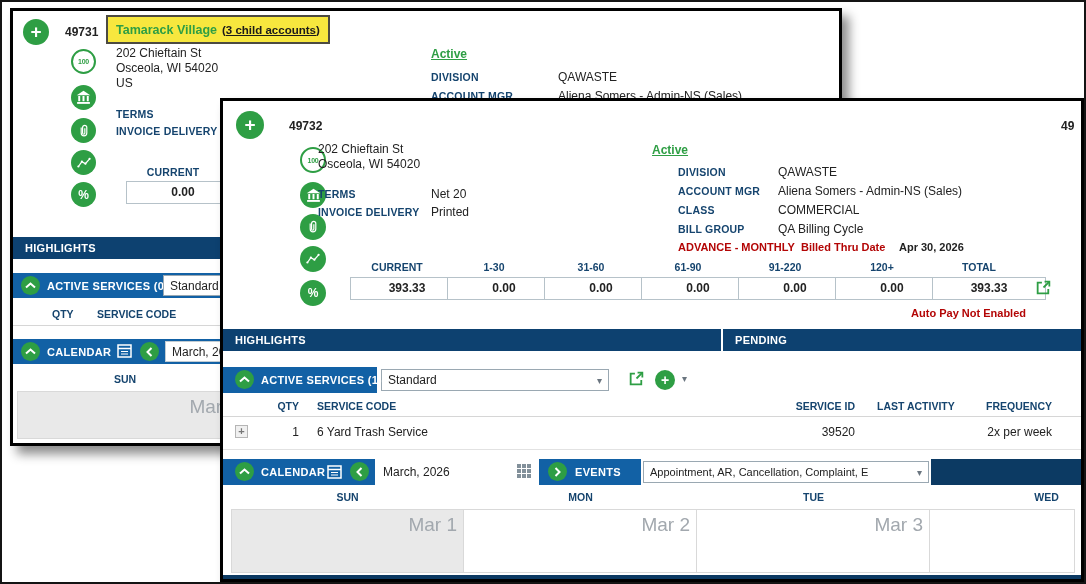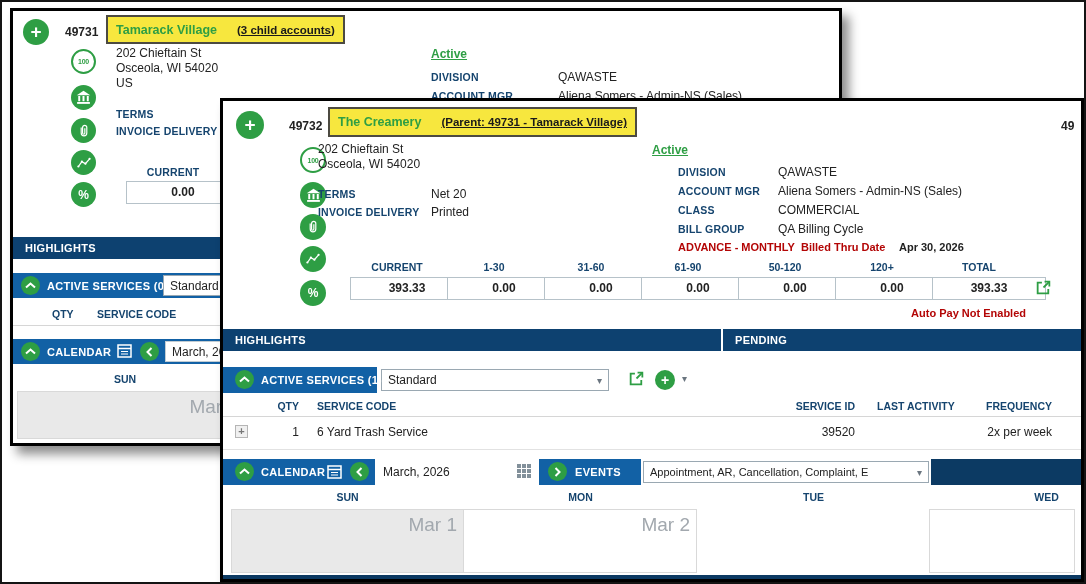--- a/index.html
+++ b/index.html
@@ -12,21 +12,21 @@
   .green-link { color:#2e9e44; font-weight:bold; text-decoration:underline; font-size:12px; }
   .red { color:#b30505; }
   .circle { position:absolute; border-radius:50%; background:#2e9e44; color:#fff; display:flex; align-items:center; justify-content:center; box-sizing:border-box; }
   .plus-lg { font-size:19px; font-weight:bold; line-height:1; margin-top:-2px; }
   .plus-sm { font-size:14px; font-weight:bold; line-height:1; margin-top:-1px; }
   .gauge { background:#fff; border:2px solid #2e9e44; color:#2e9e44; font-weight:bold; font-size:7px; letter-spacing:-0.3px; }
   .bar { position:absolute; display:flex; align-items:center; color:#fff; font-weight:bold; font-size:11px; letter-spacing:.3px; box-sizing:border-box; white-space:nowrap; }
   .bar-navy { background:#0d4170; }
   .bar-blue { background:#1261a5; }
   .bar-deep { background:#0c3a63; }
-  .hl { position:absolute; display:flex; align-items:center; gap:20px; background:#f7e73e; border:2px solid #4c4a41; padding:0 8px; box-sizing:border-box; white-space:nowrap; }
+  .hl { position:absolute; display:flex; align-items:center; gap:5px; background:#f7e73e; border:2px solid #4c4a41; padding:0 8px; box-sizing:border-box; white-space:nowrap; }
   .hl .name { color:#2e9e44; font-weight:bold; font-size:12.5px; }
   .hl .sub { color:#1a1a1a; font-weight:bold; font-size:11.5px; text-decoration:underline; }
   .dd { position:absolute; background:#fff; border:1px solid #9aa8b2; display:flex; align-items:center; padding:0 6px; font-size:12px; color:#222; box-sizing:border-box; overflow:hidden; white-space:nowrap; }
   .dd .caret { margin-left:auto; color:#6b7680; font-size:10px; padding-left:4px; }
   .agelbl { position:absolute; width:94px; text-align:center; font-weight:bold; font-size:10.5px; color:#15446e; }
   .agebox { position:absolute; width:114px; height:23px; background:#fff; border:1px solid #b6c2c9; box-sizing:border-box; text-align:center; line-height:21px; font-weight:bold; font-size:12px; color:#222; }
   .dayhdr { position:absolute; text-align:center; font-weight:bold; font-size:10.5px; color:#15446e; }
   .cal-cell { position:absolute; box-sizing:border-box; border:1px solid #d9d9d9; background:#fff; font-size:19px; color:#a2a8ae; text-align:right; padding:4px 6px 0 0; overflow:hidden; }
   .cal-sun { background:#e9e9e9; }
   .thead { position:absolute; font-weight:bold; font-size:10.5px; color:#15446e; white-space:nowrap; }
@@ -144,24 +144,20 @@
     <div class="cal-cell cal-sun" style="left:4px; top:380px; width:228px; height:48px;">Mar 1</div>
   </div>
 
   <div class="window" style="left:218px; top:96px; width:858px; height:478px; z-index:10;">
 
     <div class="circle" style="left:13px; top:10px; width:28px; height:28px;">
         <span class="plus-lg">+</span>
       </div>
     <div class="val bold" style="left:66px; top:18px;">49732</div>
 
-    <div class="hl" style="left:105px; top:6px; height:30px;">
-      <span class="name">The Creamery</span>
-      <span class="sub">(Parent: 49731 - Tamarack Village)</span>
-    </div>
     <div class="val bold" style="left:838px; top:18px;">49</div>
 
     <div class="circle gauge" style="left:77px; top:46px; width:26px; height:26px;">
         <span>100</span>
       </div>
     <div class="circle" style="left:77px; top:81px; width:26px; height:26px;">
       <svg width="15" height="15" viewBox="0 0 20 20" fill="#fff">
           <path d="M10 1 L19 7 H1 Z"></path>
           <rect x="3" y="8" width="2.6" height="7"></rect>
           <rect x="8.7" y="8" width="2.6" height="7"></rect>
@@ -205,21 +201,21 @@
     <div class="val" style="left:555px; top:121px;">QA Billing Cycle</div>
 
     <div class="val bold red" style="left:455px; top:140px; font-size:11px;">ADVANCE - MONTHLY</div>
     <div class="val bold red" style="left:578px; top:140px; font-size:11px;">Billed Thru Date</div>
     <div class="val bold" style="left:676px; top:140px; font-size:11px;">Apr 30, 2026</div>
 
     <div class="agelbl" style="left:127px; top:160px;">CURRENT</div>
     <div class="agelbl" style="left:224px; top:160px;">1-30</div>
     <div class="agelbl" style="left:321px; top:160px;">31-60</div>
     <div class="agelbl" style="left:418px; top:160px;">61-90</div>
-    <div class="agelbl" style="left:515px; top:160px;">50-120</div>
+    <div class="agelbl" style="left:515px; top:160px;">91-220</div>
     <div class="agelbl" style="left:612px; top:160px;">120+</div>
     <div class="agelbl" style="left:709px; top:160px;">TOTAL</div>
     <div class="agebox" style="left:127px; top:176px;">393.33</div>
     <div class="agebox" style="left:224px; top:176px;">0.00</div>
     <div class="agebox" style="left:321px; top:176px;">0.00</div>
     <div class="agebox" style="left:418px; top:176px;">0.00</div>
     <div class="agebox" style="left:515px; top:176px;">0.00</div>
     <div class="agebox" style="left:612px; top:176px;">0.00</div>
     <div class="agebox" style="left:709px; top:176px;">393.33</div>
     <div class="abs" style="left:812px; top:178px;">
@@ -324,18 +320,19 @@
     </div>
     <div class="bar bar-deep" style="left:708px; top:358px; right:0; height:26px;"></div>
 
     <div class="dayhdr" style="left:8px; top:390px; width:233px;">SUN</div>
     <div class="dayhdr" style="left:474px; top:390px; width:233px;">TUE</div>
     <div class="dayhdr" style="left:241px; top:390px; width:233px;">MON</div>
     <div class="dayhdr" style="left:707px; top:390px; width:233px;">WED</div>
 
     <div class="cal-cell cal-sun" style="left:8px; top:408px; width:233px; height:64px;">Mar 1</div>
     <div class="cal-cell" style="left:240px; top:408px; width:234px; height:64px;">Mar 2</div>
+    <div class="cal-cell" style="left:473px; top:408px; width:234px; height:64px;">Mar 3</div>
     <div class="cal-cell" style="left:706px; top:408px; width:146px; height:64px;"></div>
 
     <div class="bar bar-deep" style="left:0; bottom:0; width:100%; height:4px;"></div>
   </div>
 
 </div>
 
 </body></html>

